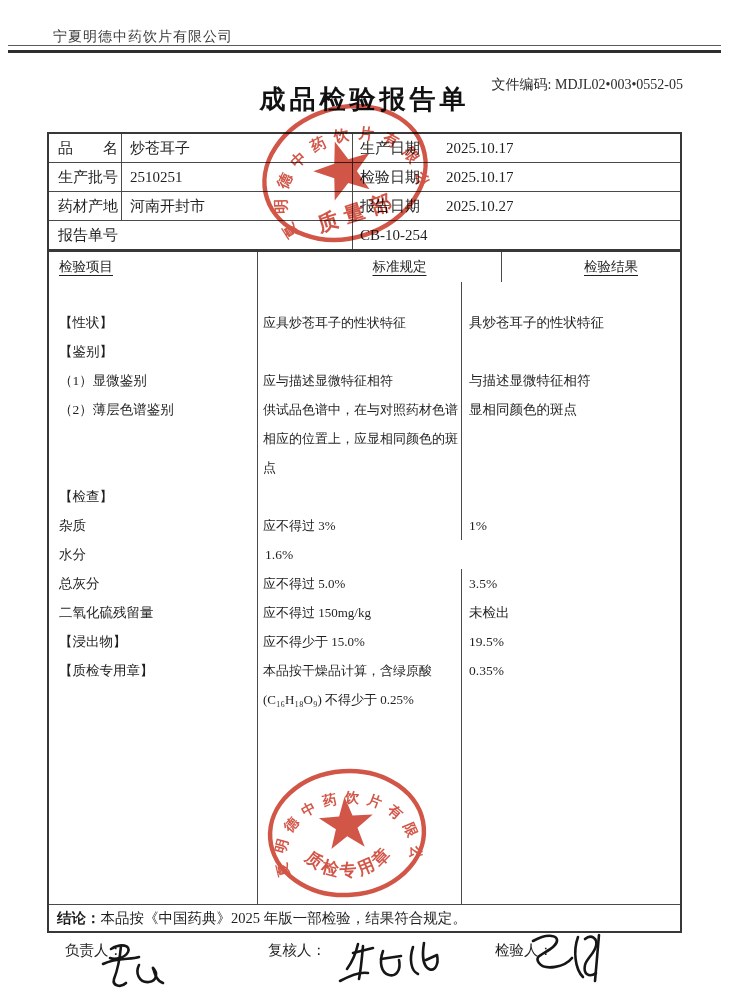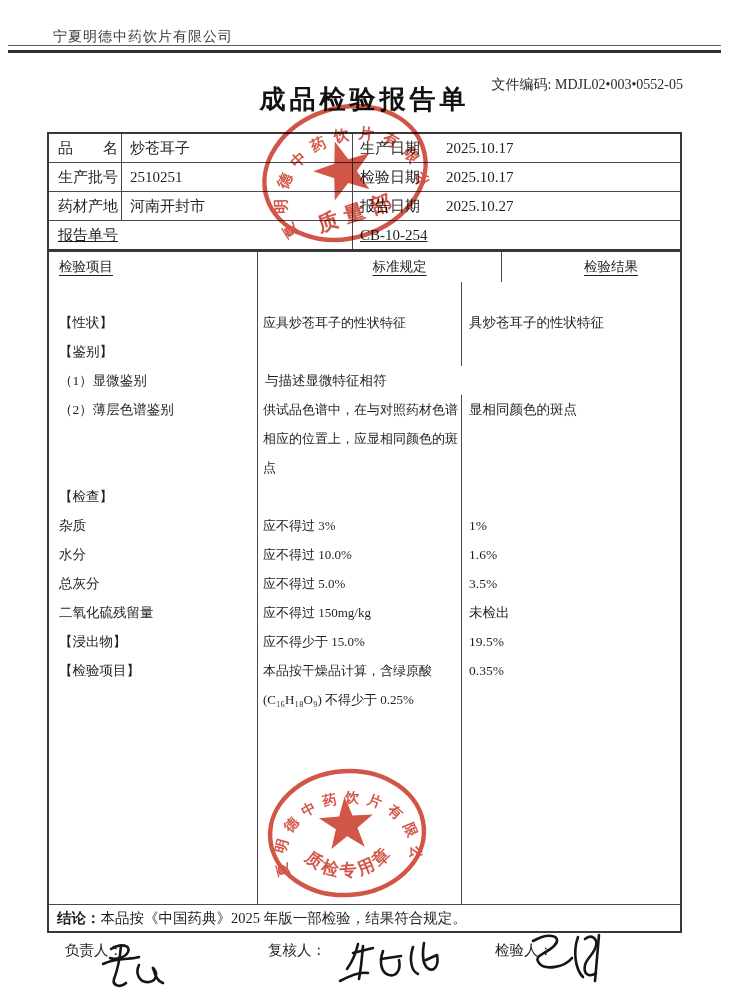--- a/index.html
+++ b/index.html
@@ -10,21 +10,21 @@
   .topbar-code{position:absolute;right:46px;top:28px;font-size:14px;color:#2c2c2c;margin-top:48px;}
   .header-rule{position:absolute;left:8px;top:45px;width:713px;height:4px;
                border-top:1px solid #5a5a5a;border-bottom:3px solid #2e2e2e;}
   
   .doc-title{position:absolute;left:0;top:82px;width:100%;text-align:center;
              font-size:26px;font-weight:bold;letter-spacing:4px;color:#111;}
   
   .info-table{position:absolute;left:47px;top:132px;width:635px;box-sizing:border-box;
               border:2px solid #383838;background:transparent;font-size:15px;}
   .irow{display:flex;height:28px;border-bottom:1px solid #4a4a4a;align-items:center;}
-  .irow:last-child{border-bottom:none;text-decoration:underline;}
+  .irow:last-child{border-bottom:none;}
   .ic1{width:73px;box-sizing:border-box;border-right:1px solid #4a4a4a;height:100%;
        display:flex;align-items:center;padding-left:9px;white-space:pre;}
   .ic2{width:231px;box-sizing:border-box;border-right:1px solid #4a4a4a;height:100%;
        display:flex;align-items:center;padding-left:8px;}
   .ic12{width:304px;box-sizing:border-box;border-right:1px solid #4a4a4a;height:100%;
         display:flex;align-items:center;padding-left:9px;}
   .ic3{flex:1;height:100%;display:flex;align-items:center;padding-left:7px;}
   .ic3 .ilbl{width:86px;white-space:pre;}
   
   .report-table{position:absolute;left:47px;top:250px;width:635px;height:683px;box-sizing:border-box;
@@ -119,20 +119,21 @@
       <div class="tc2">应具炒苍耳子的性状特征</div>
       <div class="tc3">具炒苍耳子的性状特征</div>
     </div>
     <div class="trow">
       <div class="tc1">【鉴别】</div>
       <div class="tc2"></div>
       <div class="tc3"></div>
     </div>
     <div class="trow">
       <div class="tc1">（1）显微鉴别</div>
+      <div class="tc2">应与描述显微特征相符</div>
       <div class="tc3">与描述显微特征相符</div>
     </div>
     <div class="trow">
       <div class="tc1">（2）薄层色谱鉴别</div>
       <div class="tc2">供试品色谱中，在与对照药材色谱</div>
       <div class="tc3">显相同颜色的斑点</div>
     </div>
     <div class="trow">
       <div class="tc1"></div>
       <div class="tc2">相应的位置上，应显相同颜色的斑</div>
@@ -148,40 +149,39 @@
       <div class="tc2"></div>
       <div class="tc3"></div>
     </div>
     <div class="trow">
       <div class="tc1">杂质</div>
       <div class="tc2">应不得过 3%</div>
       <div class="tc3">1%</div>
     </div>
     <div class="trow">
       <div class="tc1">水分</div>
-      <div class="tc2">应不得过 10.0%</div>
       <div class="tc3">1.6%</div>
     </div>
     <div class="trow">
       <div class="tc1">总灰分</div>
       <div class="tc2">应不得过 5.0%</div>
       <div class="tc3">3.5%</div>
     </div>
     <div class="trow">
       <div class="tc1">二氧化硫残留量</div>
       <div class="tc2">应不得过 150mg/kg</div>
       <div class="tc3">未检出</div>
     </div>
     <div class="trow">
       <div class="tc1">【浸出物】</div>
       <div class="tc2">应不得少于 15.0%</div>
       <div class="tc3">19.5%</div>
     </div>
     <div class="trow">
-      <div class="tc1">【检验项目】</div>
+      <div class="tc1">【质检专用章】</div>
       <div class="tc2">本品按干燥品计算，含绿原酸</div>
       <div class="tc3">0.35%</div>
     </div>
     <div class="trow">
       <div class="tc1"></div>
       <div class="tc2">(C₁₆H₁₈O₉) 不得少于 0.25%</div>
       <div class="tc3"></div>
     </div>
 
     <div class="trow fill">

